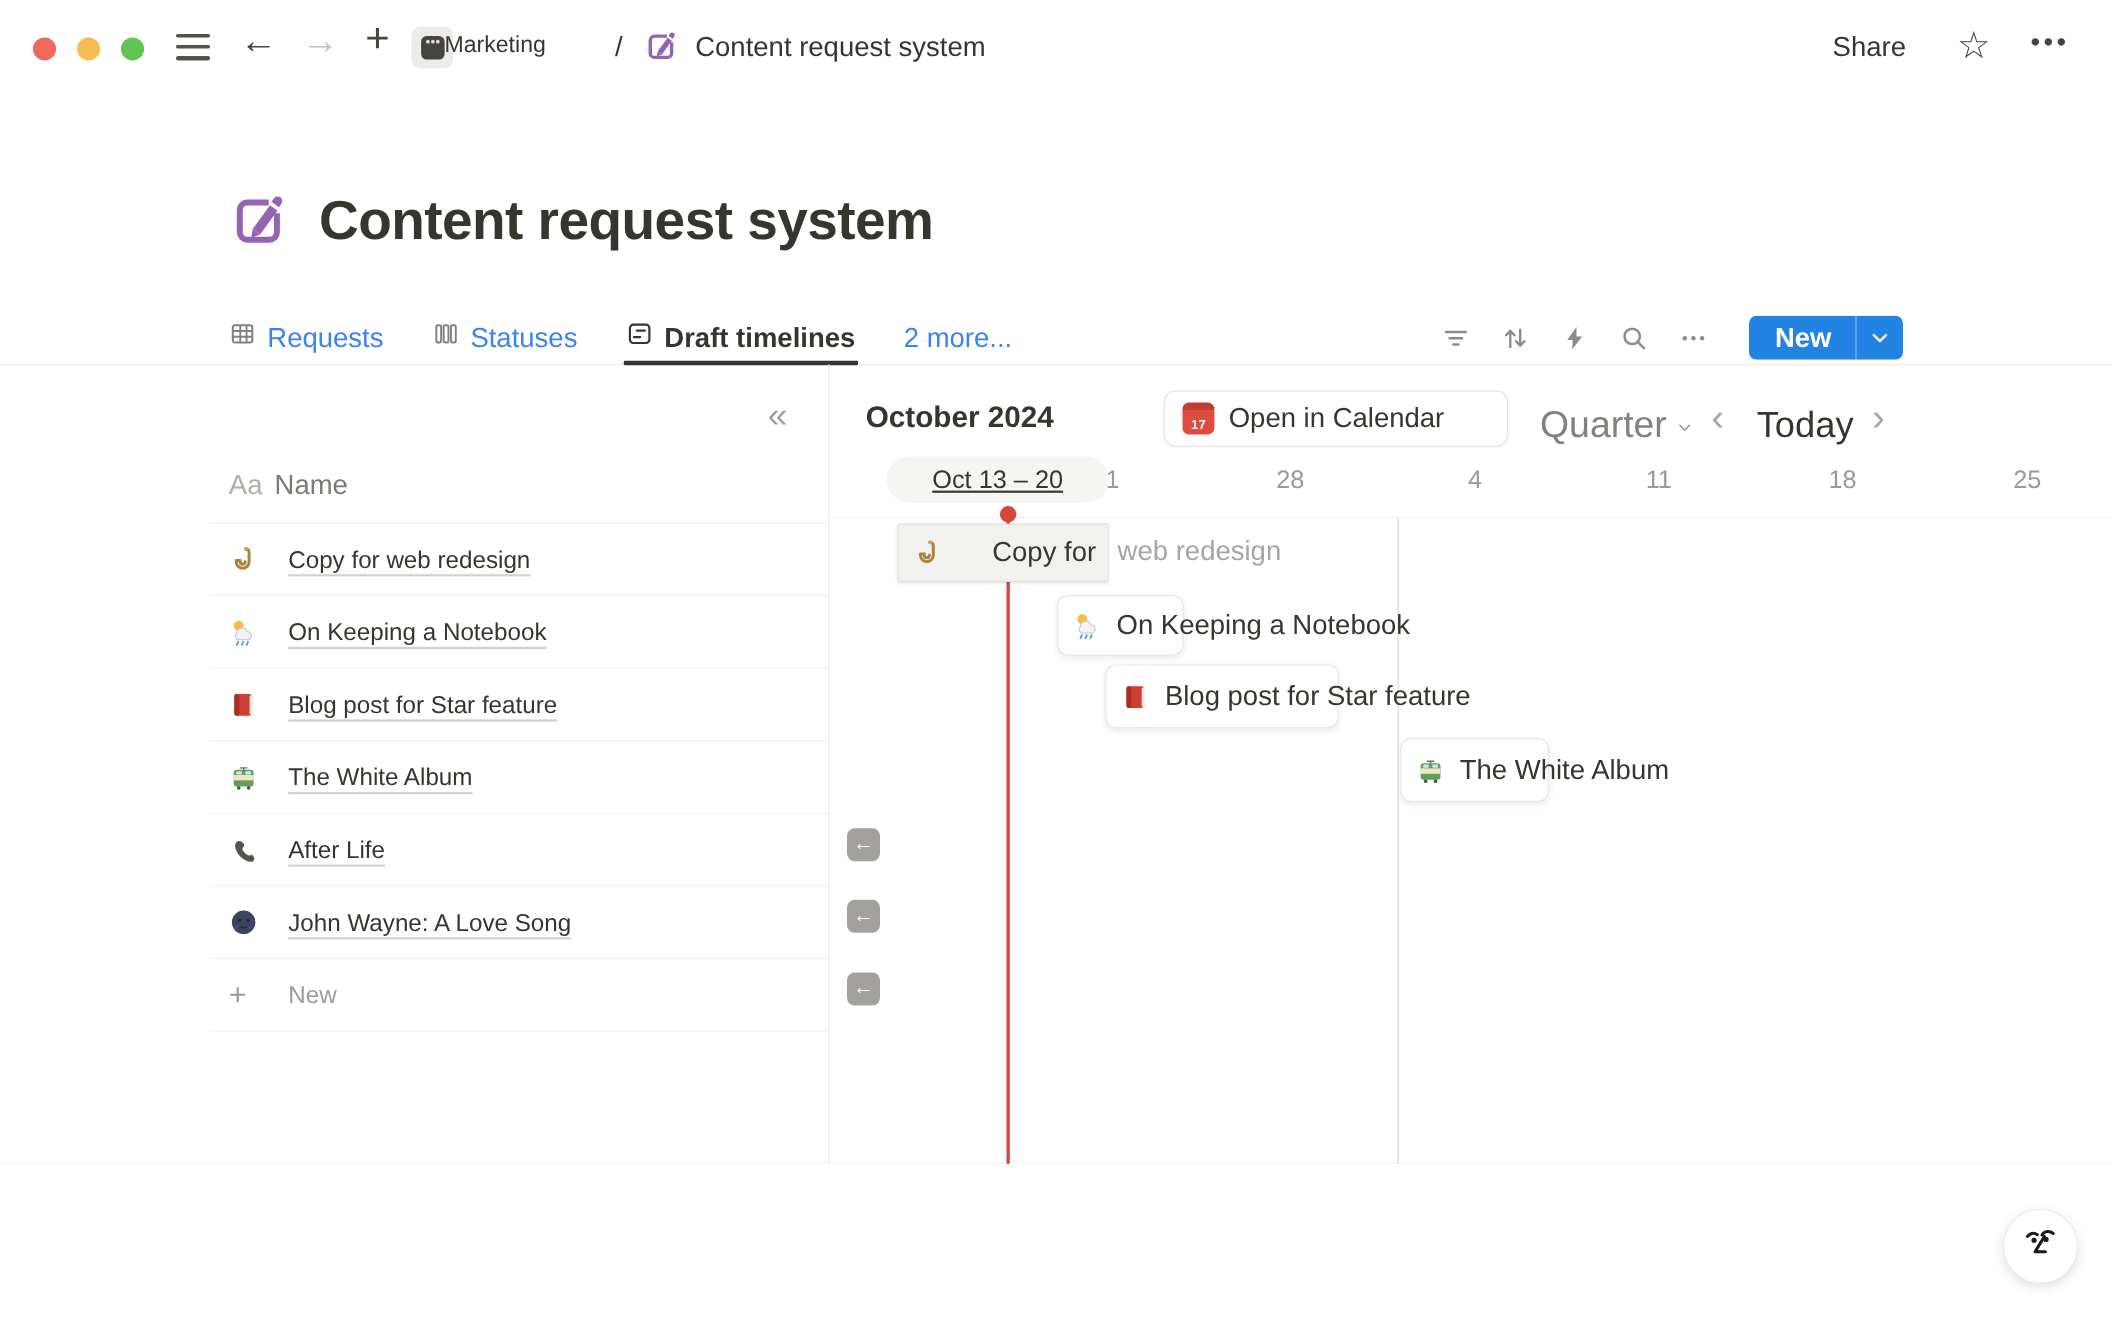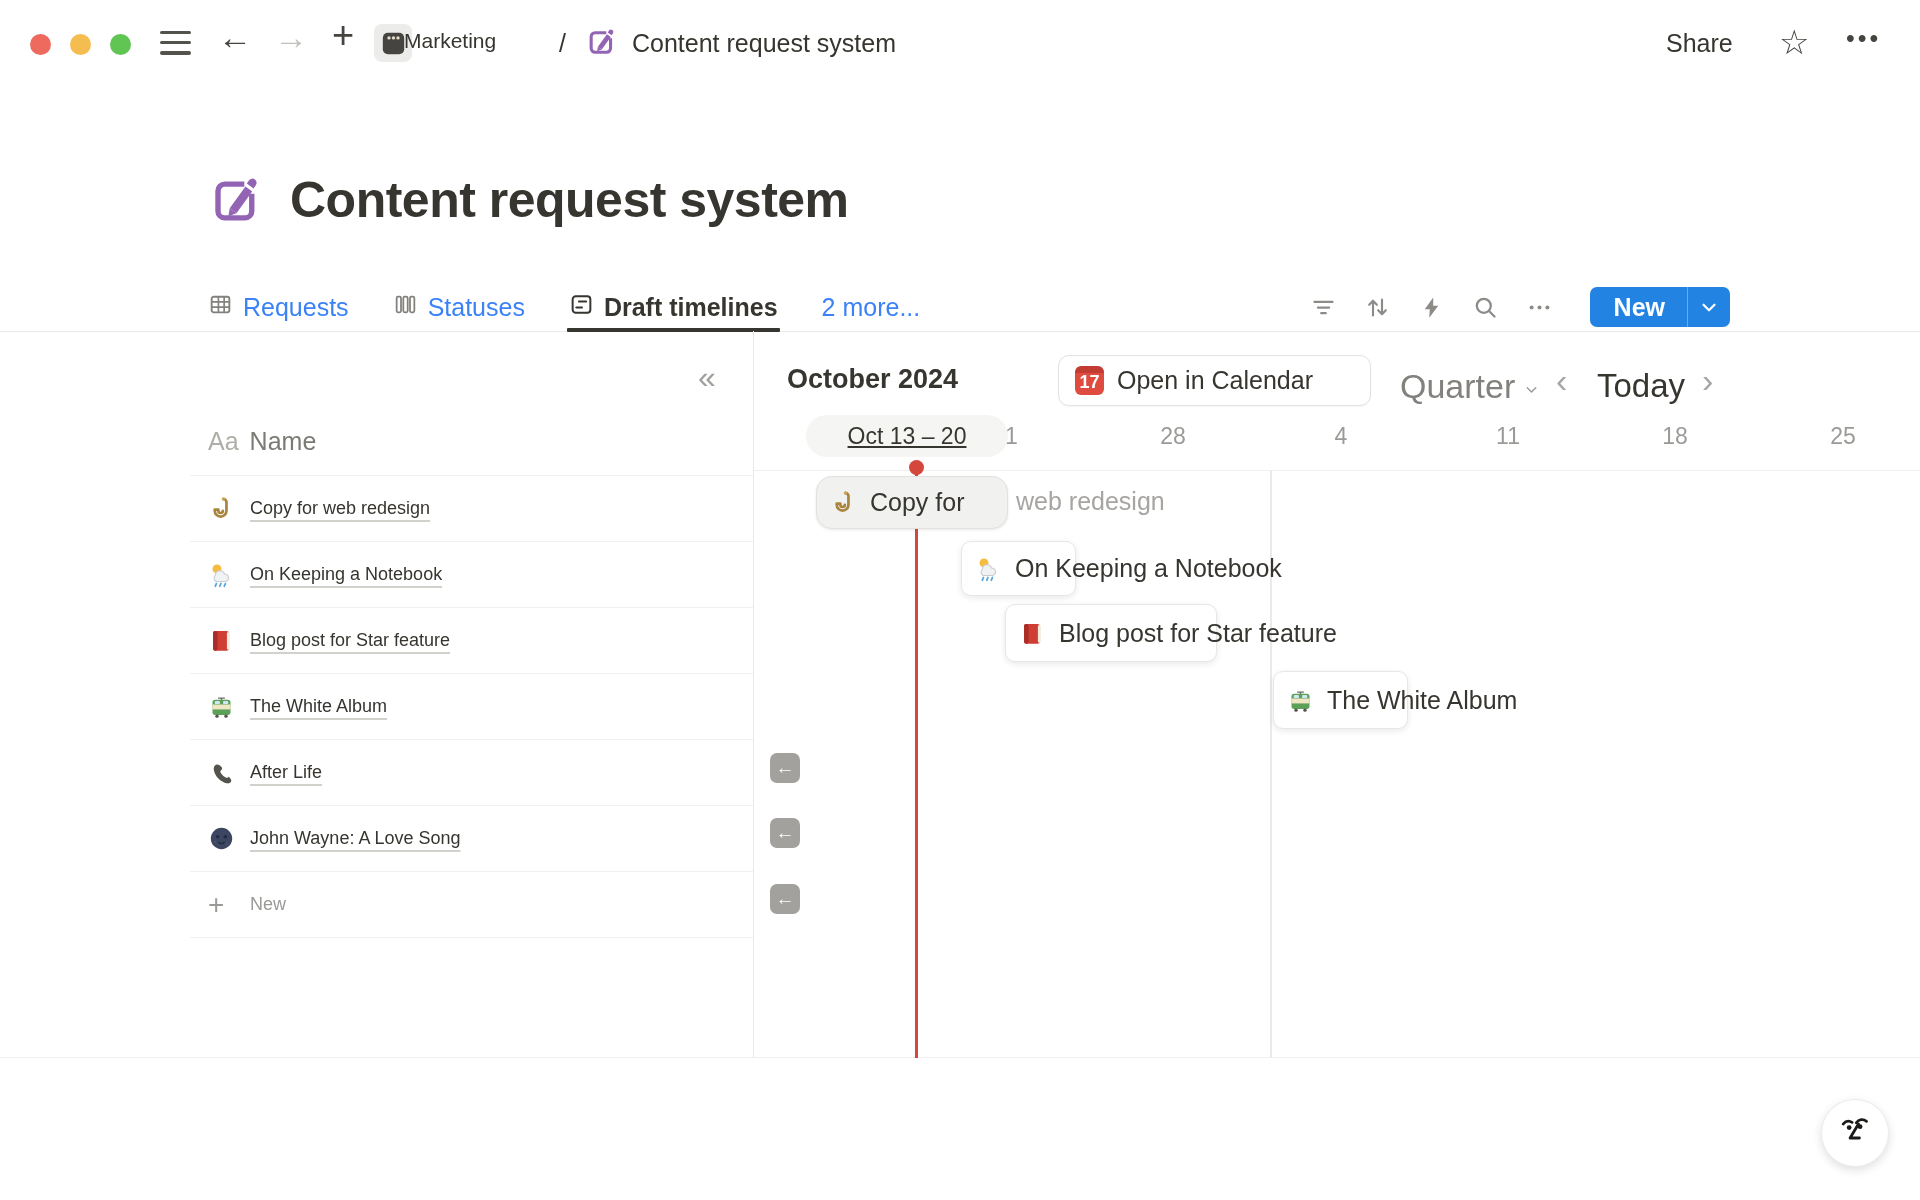--- a/index.html
+++ b/index.html
@@ -43,52 +43,52 @@
 
   
   #main { position:absolute; left:0; top:331px; width:1920px; height:727px; border-bottom:1px solid #f1f0ee; }
   #table-panel { position:absolute; left:190px; top:0; width:564px; height:727px; }
   #collapse-btn { position:absolute; left:508px; top:28px; font-size:32px; color:#a19f9b; cursor:pointer; }
   #col-header { position:absolute; left:18px; top:96px; font-size:25px; display:flex; gap:11px; }
   #col-header .aa { color:#b0aea9; } #col-header .nm { color:#7b7a75; }
   #rows { position:absolute; left:0; top:144px; width:564px; border-top:1px solid #f1f0ee; }
   .trow { height:66px; border-bottom:1px solid #f1f0ee; display:flex; align-items:center; padding-left:18px; cursor:pointer; }
   .trow .emj { width:34px; display:flex; justify-content:flex-start; }
-  .trow .ttl { margin-left:8px; font-size:18px; font-weight:500; color:#37352f; white-space:nowrap;
+  .trow .ttl { margin-left:20px; font-size:22px; font-weight:500; color:#37352f; white-space:nowrap;
                text-decoration:underline; text-decoration-color:#d3d1cc; text-decoration-thickness:1.5px; text-underline-offset:6px; }
   .trow.newrow .plus { color:#9b9a97; font-size:28px; width:34px; }
   .trow.newrow .ttl { color:#9b9a97; text-decoration:none; font-weight:400; }
   #vdivider { position:absolute; left:753px; top:0; width:1px; height:727px; background:#e9e8e6; }
 
   
   #timeline { position:absolute; left:754px; top:0; width:1166px; height:727px; }
   #tl-month { position:absolute; left:33px; top:33px; font-size:27px; font-weight:700; }
   #cal-btn { position:absolute; left:304px; top:24px; width:313px; height:51px; border:1.3px solid #e3e2df; border-radius:11px;
              background:#fff; box-shadow:0 1px 2px rgba(15,15,15,.04); display:flex; align-items:center; gap:13px; padding-left:16px; cursor:pointer; }
   .cal17 { width:29px; height:29px; border-radius:6px; background:linear-gradient(#c13c33 0 7px, #e04b3f 7px); color:#fff;
-           font-size:18px; font-weight:700; display:flex; align-items:flex-end; justify-content:center; padding-bottom:2px; }
+           font-size:12px; font-weight:700; display:flex; align-items:flex-end; justify-content:center; padding-bottom:2px; }
   #cal-btn .lbl { font-size:25px; font-weight:500; }
   #zoom-select { position:absolute; left:646px; top:36px; display:flex; align-items:center; gap:8px; color:#82817d; font-size:34px; cursor:pointer; }
   #nav-prev { position:absolute; left:802px; top:30px; font-size:34px; color:#a7a5a1; cursor:pointer; }
   #nav-today { position:absolute; left:843px; top:36px; font-size:33px; color:#37352f; cursor:pointer; }
   #nav-next { position:absolute; left:948px; top:30px; font-size:34px; color:#a7a5a1; cursor:pointer; }
 
   .wtick { position:absolute; top:92px; transform:translateX(-50%); font-size:23px; color:#9b9a97; z-index:1; }
   #range-pill { position:absolute; left:52px; top:84px; width:202px; height:42px; border-radius:21px; background:#f5f5f3;
                 display:flex; align-items:center; justify-content:center; font-size:23px; color:#37352f; z-index:2; cursor:pointer;text-decoration:underline; }
   #grid-topline { position:absolute; left:0; top:139px; width:1166px; height:1px; background:#f1f0ee; }
   #month-gridline { position:absolute; left:516px; top:139px; width:2px; height:588px; background:#eceae7; }
   #today-line { position:absolute; left:161px; top:142px; width:3px; height:585px; background:#d5463d; z-index:1; }
   #today-dot { position:absolute; left:155px; top:129px; width:15px; height:15px; border-radius:50%; background:#d5463d; z-index:3; }
 
   .bar { position:absolute; display:flex; align-items:center; z-index:2; cursor:pointer; white-space:nowrap; }
   .bar .emj { margin-left:13px; display:flex; }
   .bar .lbl { margin-left:13px; font-size:25px; font-weight:500; color:#37352f; }
-  #bar-0 { left:62px; top:145px; width:192px; height:53px; border-radius:16px; background:#f1f1ef;
-           border:1px solid #e2e1dd; box-shadow:0 1px 3px rgba(15,15,15,.09); overflow:hidden; }
+  #bar-0 { left:62px; top:145px; width:192px; height:53px; border-radius:2px; background:#f1f1ef;
+           border:1px solid #e2e1dd; box-shadow:0 1px 3px rgba(15,15,15,.09); overflow:hidden;gap:32px; }
   #bar-0-ghost { position:absolute; left:262px; top:156px; font-size:25px; font-weight:500; color:#a7a5a1; z-index:2; white-space:nowrap; }
   .cardbar { background:#fff; border:1px solid #e8e7e4; border-radius:10px; box-shadow:0 2px 6px rgba(15,15,15,.09); overflow:visible; }
   #bar-1 { left:207px; top:210px; width:115px; height:55px; }
   #bar-2 { left:251px; top:273px; width:212px; height:58px; }
   #bar-3 { left:519px; top:340px; width:135px; height:58px; }
 
   .backchip { position:absolute; left:16px; width:30px; height:30px; border-radius:7px; background:#a3a19d; color:#fff;
               display:flex; align-items:center; justify-content:center; font-size:19px; cursor:pointer; z-index:2; }
 
   

